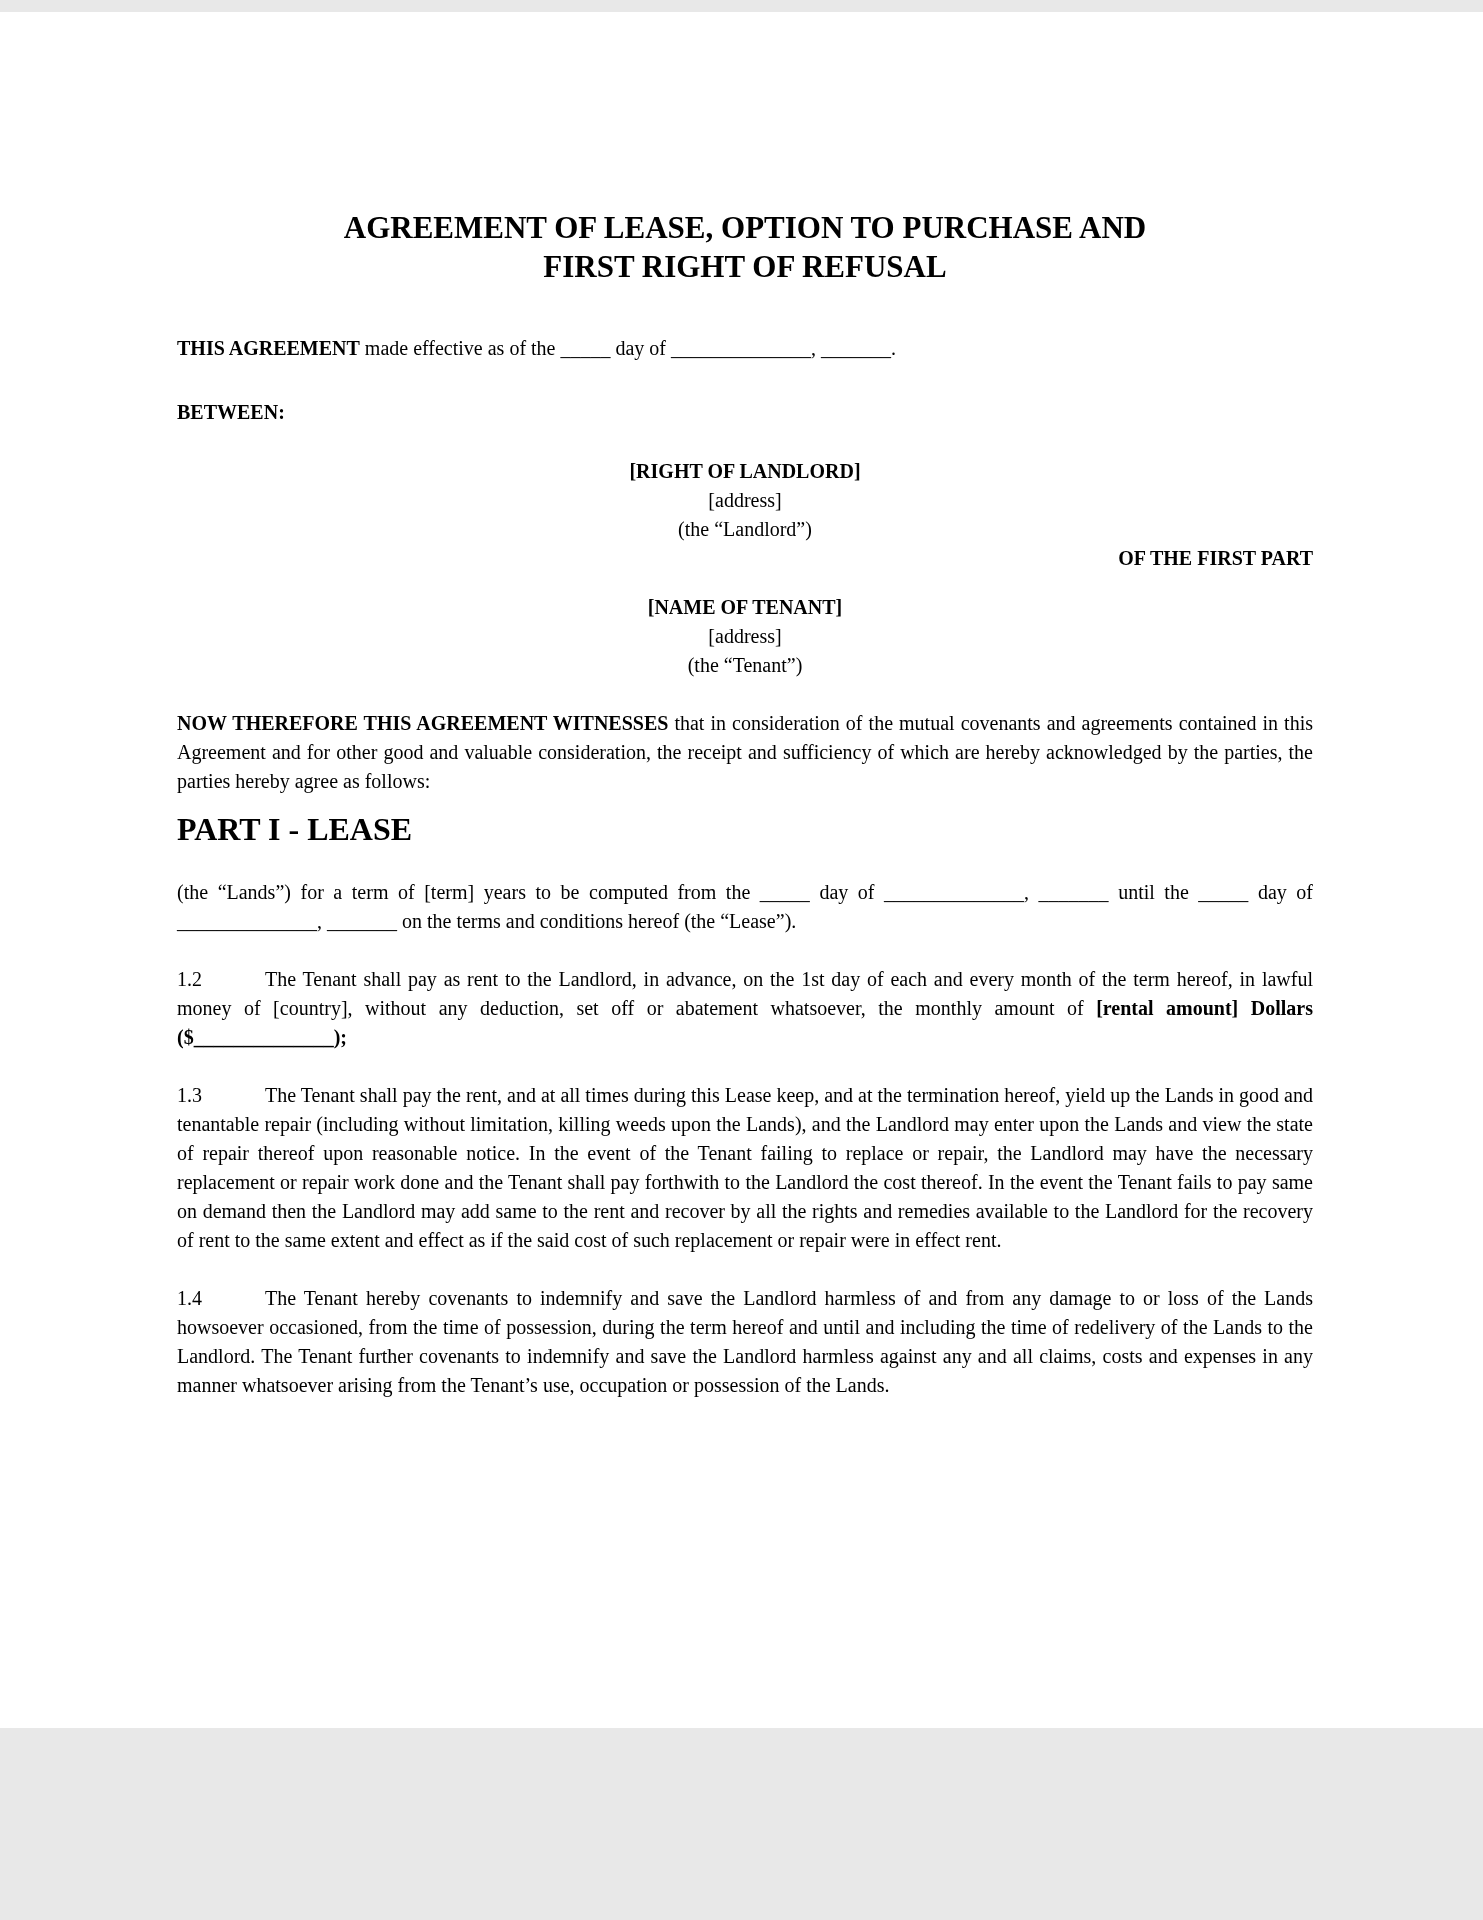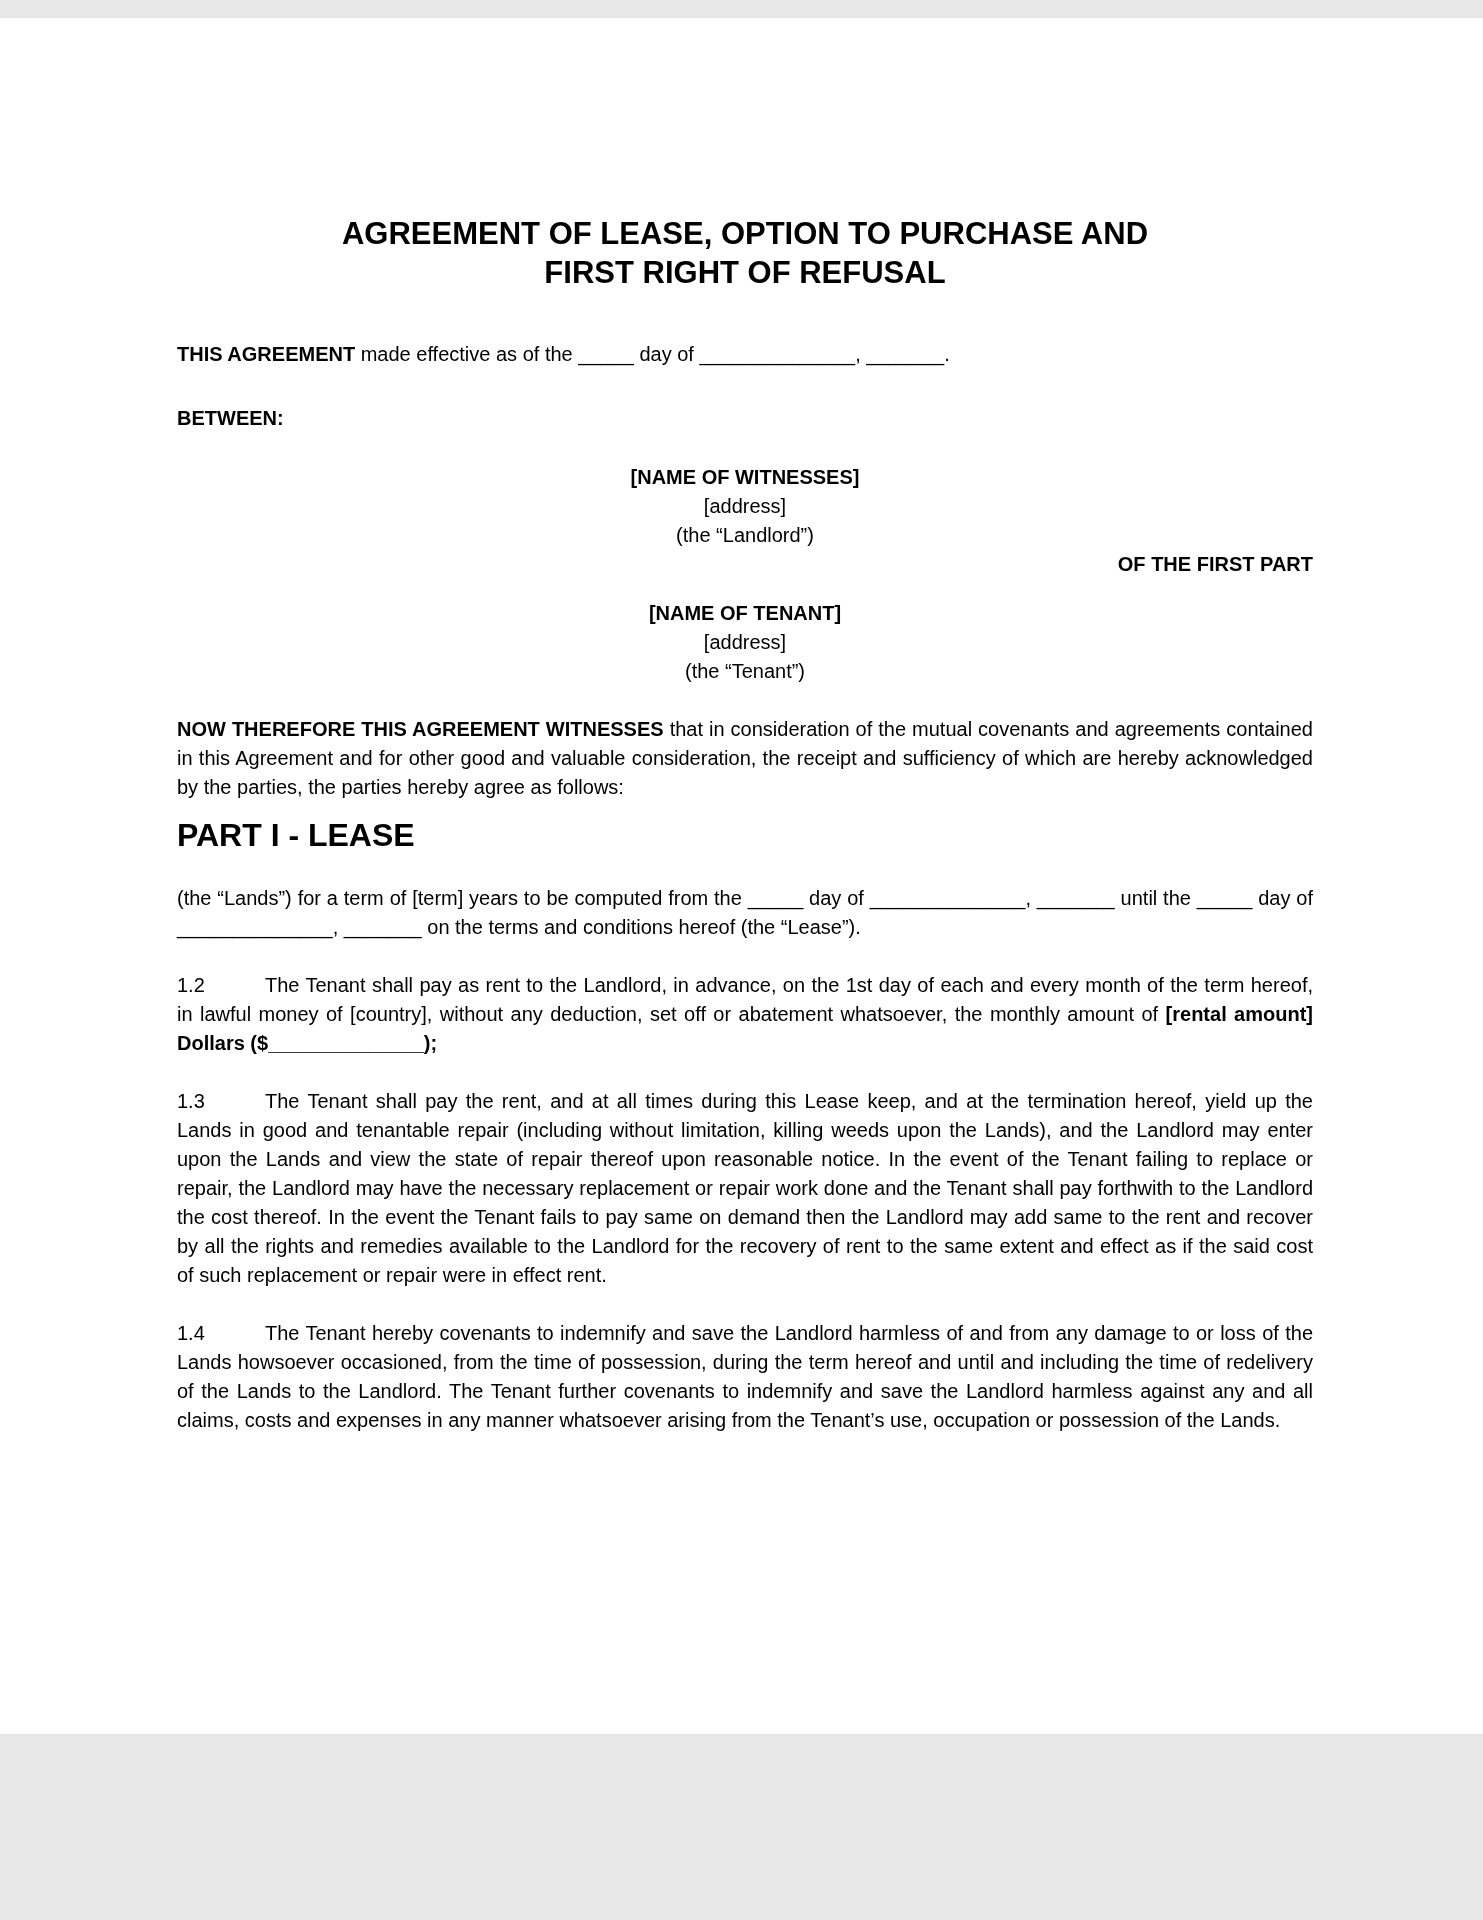--- a/index.html
+++ b/index.html
@@ -4,24 +4,24 @@
 <style>
   html, body {
     margin: 0;
     padding: 0;
     background: #e8e8e8;
   }
   .page {
     position: relative;
     width: 1483px;
     height: 1716px;
-    margin: 18px auto;
+    margin: 12px auto;
     background: #ffffff;
     overflow: hidden;
-    font-family: Liberation Sans, sans-serif;
+    font-family: Liberation Serif, serif;
     color: #000000;
   }
   .content {
     position: absolute;
     left: 177px;
     top: 0;
     width: 1136px;
   }
   .doc-title {
     margin-top: 196px;
@@ -73,21 +73,21 @@
     <div class="doc-title">
       <div>AGREEMENT OF LEASE, OPTION TO PURCHASE AND</div>
       <div>FIRST RIGHT OF REFUSAL</div>
     </div>
 
     <p class="intro justify"><b>THIS AGREEMENT</b><span> made effective as of the _____ day of ______________, _______.</span></p>
 
     <p class="between">BETWEEN:</p>
 
     <div class="party-block">
-      <p class="center party-name">[NAME OF WITNESSES]</p>
+      <p class="center party-name">[RIGHT OF LANDLORD]</p>
       <p class="center">[address]</p>
       <p class="center">(the “Landlord”)</p>
       <p class="right-label">OF THE FIRST PART</p>
     </div>
 
 
     <div class="party-block" style="margin-top:20px;">
       <p class="center party-name">[NAME OF TENANT]</p>
       <p class="center">[address]</p>
       <p class="center">(the “Tenant”)</p>

